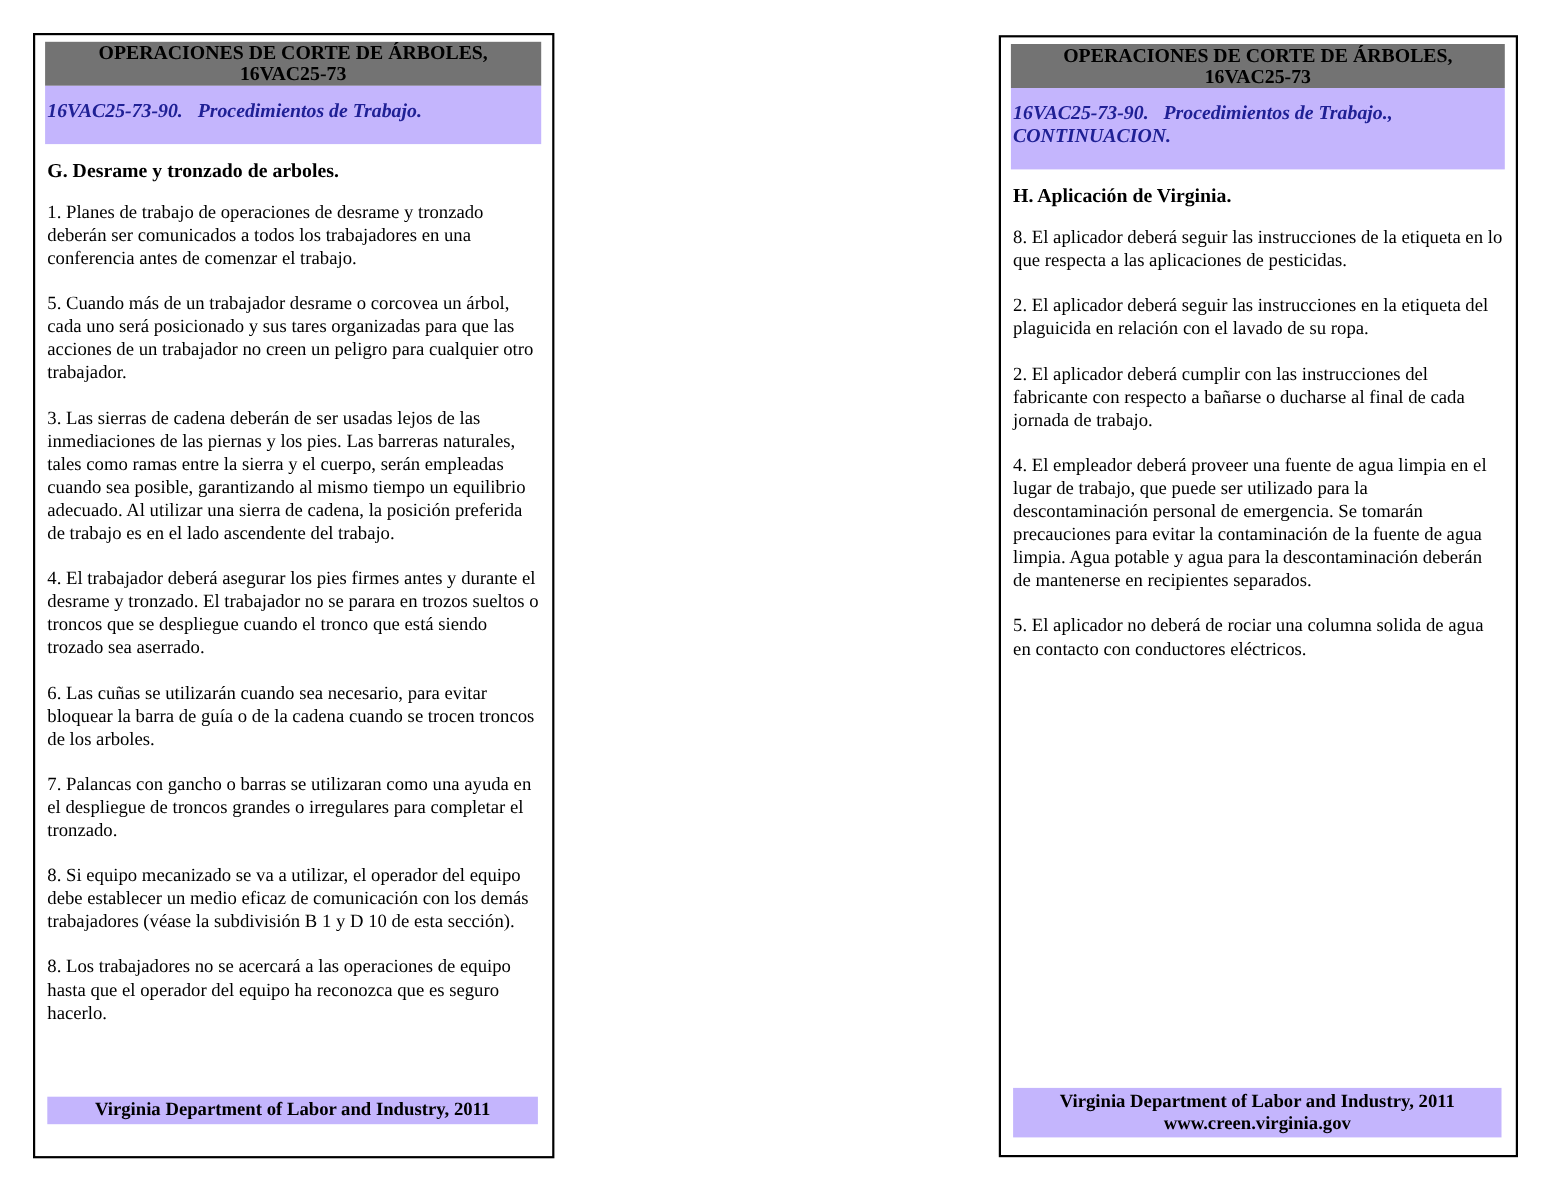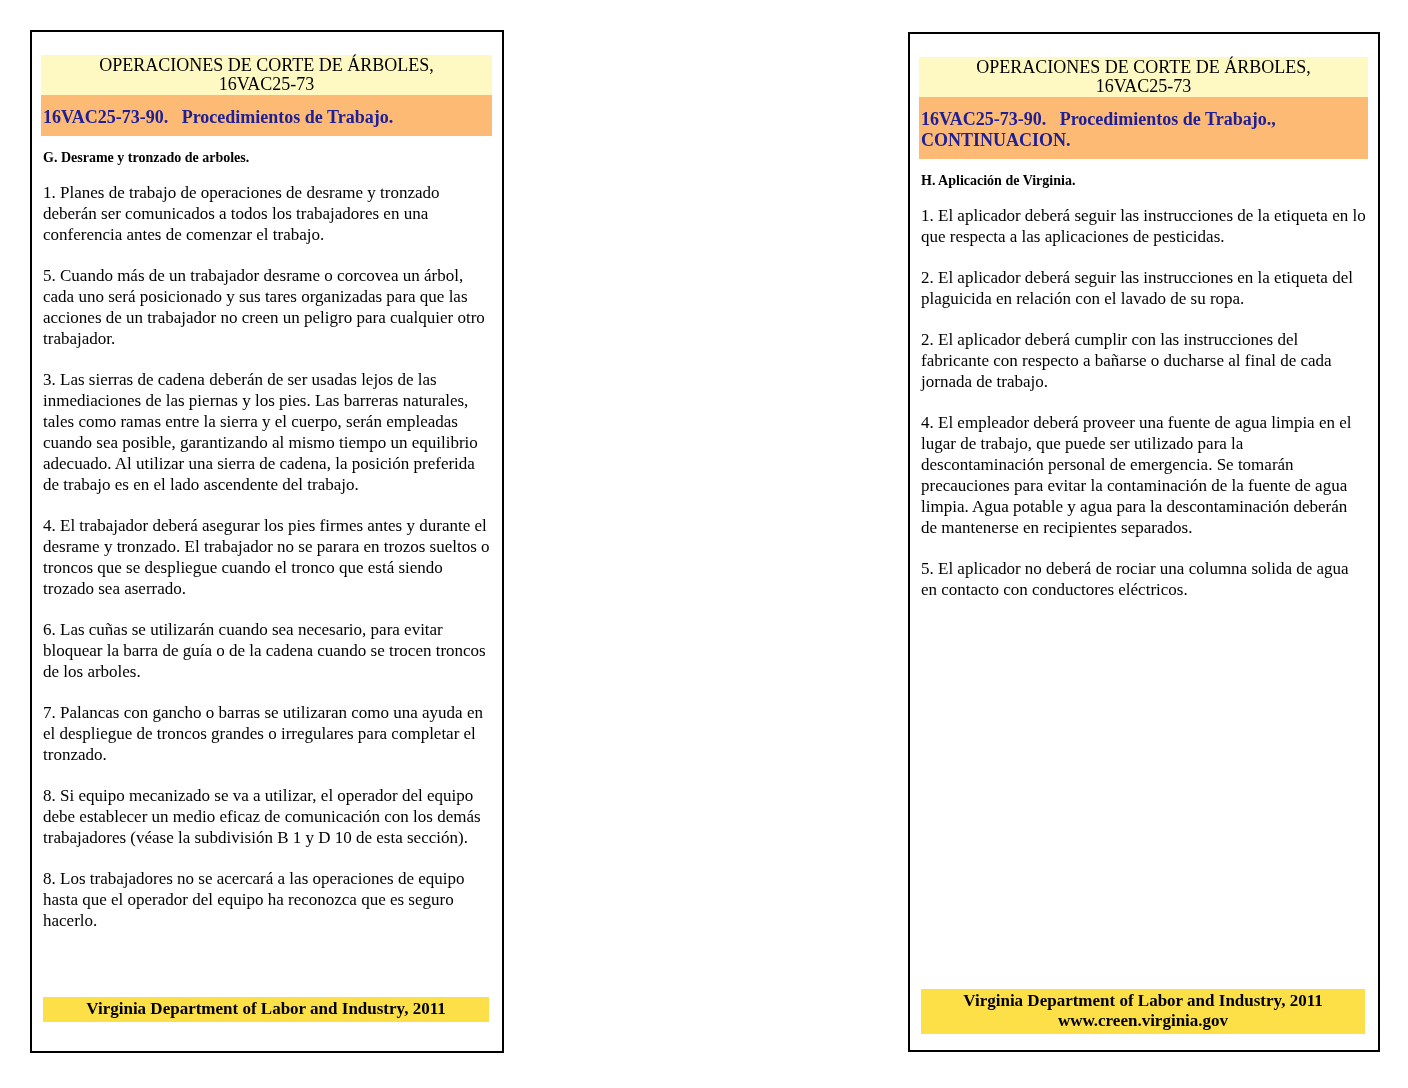--- a/index.html
+++ b/index.html
@@ -13,52 +13,52 @@
   .page {
     position:absolute;
     border:2px solid #000000;
     background:#ffffff;
   }
   #left-page  { left:30px;  top:30px; width:474px; height:1023px; }
   #right-page { left:908px; top:32px; width:472px; height:1020px; }
   .page-inner { padding:6px 10px 0 9px; height:100%; }
 
   .band-header {
-    background:#fef9c3;
+    background:#737373;
     text-align:center;
-    font-weight:normal;
+    font-weight:bold;
     font-size:18px;
     line-height:19px;
     padding:1px 0;
     white-space:pre-line;
-    margin-top:17px;
   }
   .band-section {
-    background:#fdba74;
+    background:#c4b5fd;
     color:#1F2095;
     font-weight:bold;
     font-size:18px;
     line-height:21px;
-    padding:12px 6px 8px 2px;
+    padding:12px 6px 20px 2px;
+    font-style:italic;
   }
   .subsection {
     font-weight:bold;
-    font-size:14px;
+    font-size:18px;
     margin:14px 0 16px 2px;
   }
   .para {
     font-size:17px;
     line-height:21px;
     margin:0 0 20px 2px;
     padding-right:2px;
   }
   .footer-band {
     position:absolute;
     left:11px; right:13px;
-    background:#fde047;
+    background:#c4b5fd;
     font-weight:bold;
     font-size:17px;
     text-align:center;
     line-height:20px;
   }
   #left-page  .footer-band { bottom:29px; padding:2px 0 3px; }
   #right-page .footer-band { bottom:16px; padding:2px 0 3px; }
 </style>
 </head>
 <body>
@@ -82,21 +82,21 @@
   <div class="footer-band">Virginia Department of Labor and Industry, 2011</div>
 </div>
 
 <div class="page" id="right-page">
   <div class="page-inner">
     <div class="band-header">OPERACIONES DE CORTE DE ÁRBOLES,
 16VAC25-73</div>
     <div class="band-section">16VAC25-73-90.&nbsp;&nbsp; Procedimientos de Trabajo., CONTINUACION.</div>
     <div class="subsection">H. Aplicación de Virginia.</div>
 
-    <p class="para">1. El aplicador deberá seguir las instrucciones de la etiqueta en lo que respecta a las aplicaciones de pesticidas.</p>
+    <p class="para">8. El aplicador deberá seguir las instrucciones de la etiqueta en lo que respecta a las aplicaciones de pesticidas.</p>
     <p class="para">2. El aplicador deberá seguir las instrucciones en la etiqueta del plaguicida en relación con el lavado de su ropa.</p>
     <p class="para">2. El aplicador deberá cumplir con las instrucciones del fabricante con respecto a bañarse o ducharse al final de cada jornada de trabajo.</p>
     <p class="para">4. El empleador deberá proveer una fuente de agua limpia en el lugar de trabajo, que puede ser utilizado para la descontaminación personal de emergencia. Se tomarán precauciones para evitar la contaminación de la fuente de agua limpia. Agua potable y agua para la descontaminación deberán de mantenerse en recipientes separados.</p>
     <p class="para">5. El aplicador no deberá de rociar una columna solida de agua en contacto con conductores eléctricos.</p>
   </div>
   <div class="footer-band">
     <div>Virginia Department of Labor and Industry, 2011</div>
     <div>www.creen.virginia.gov</div>
   </div>
 </div>

